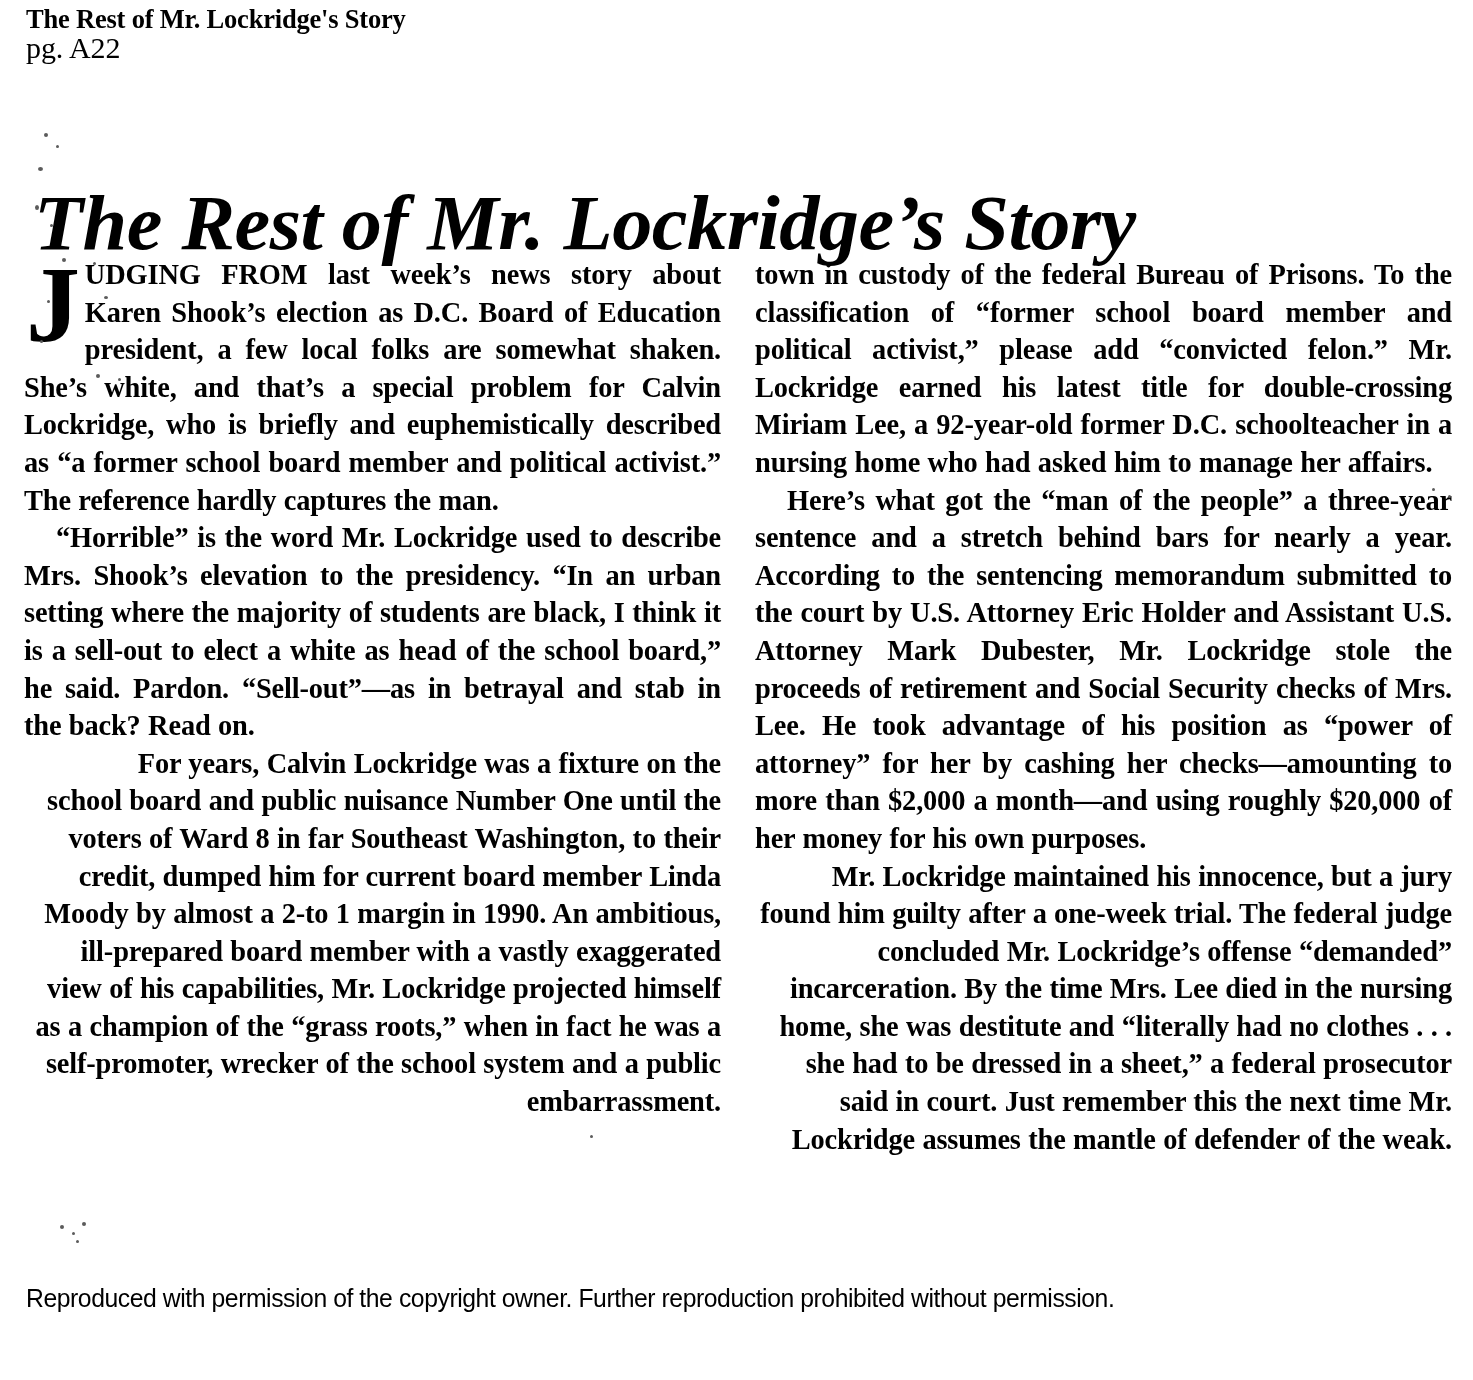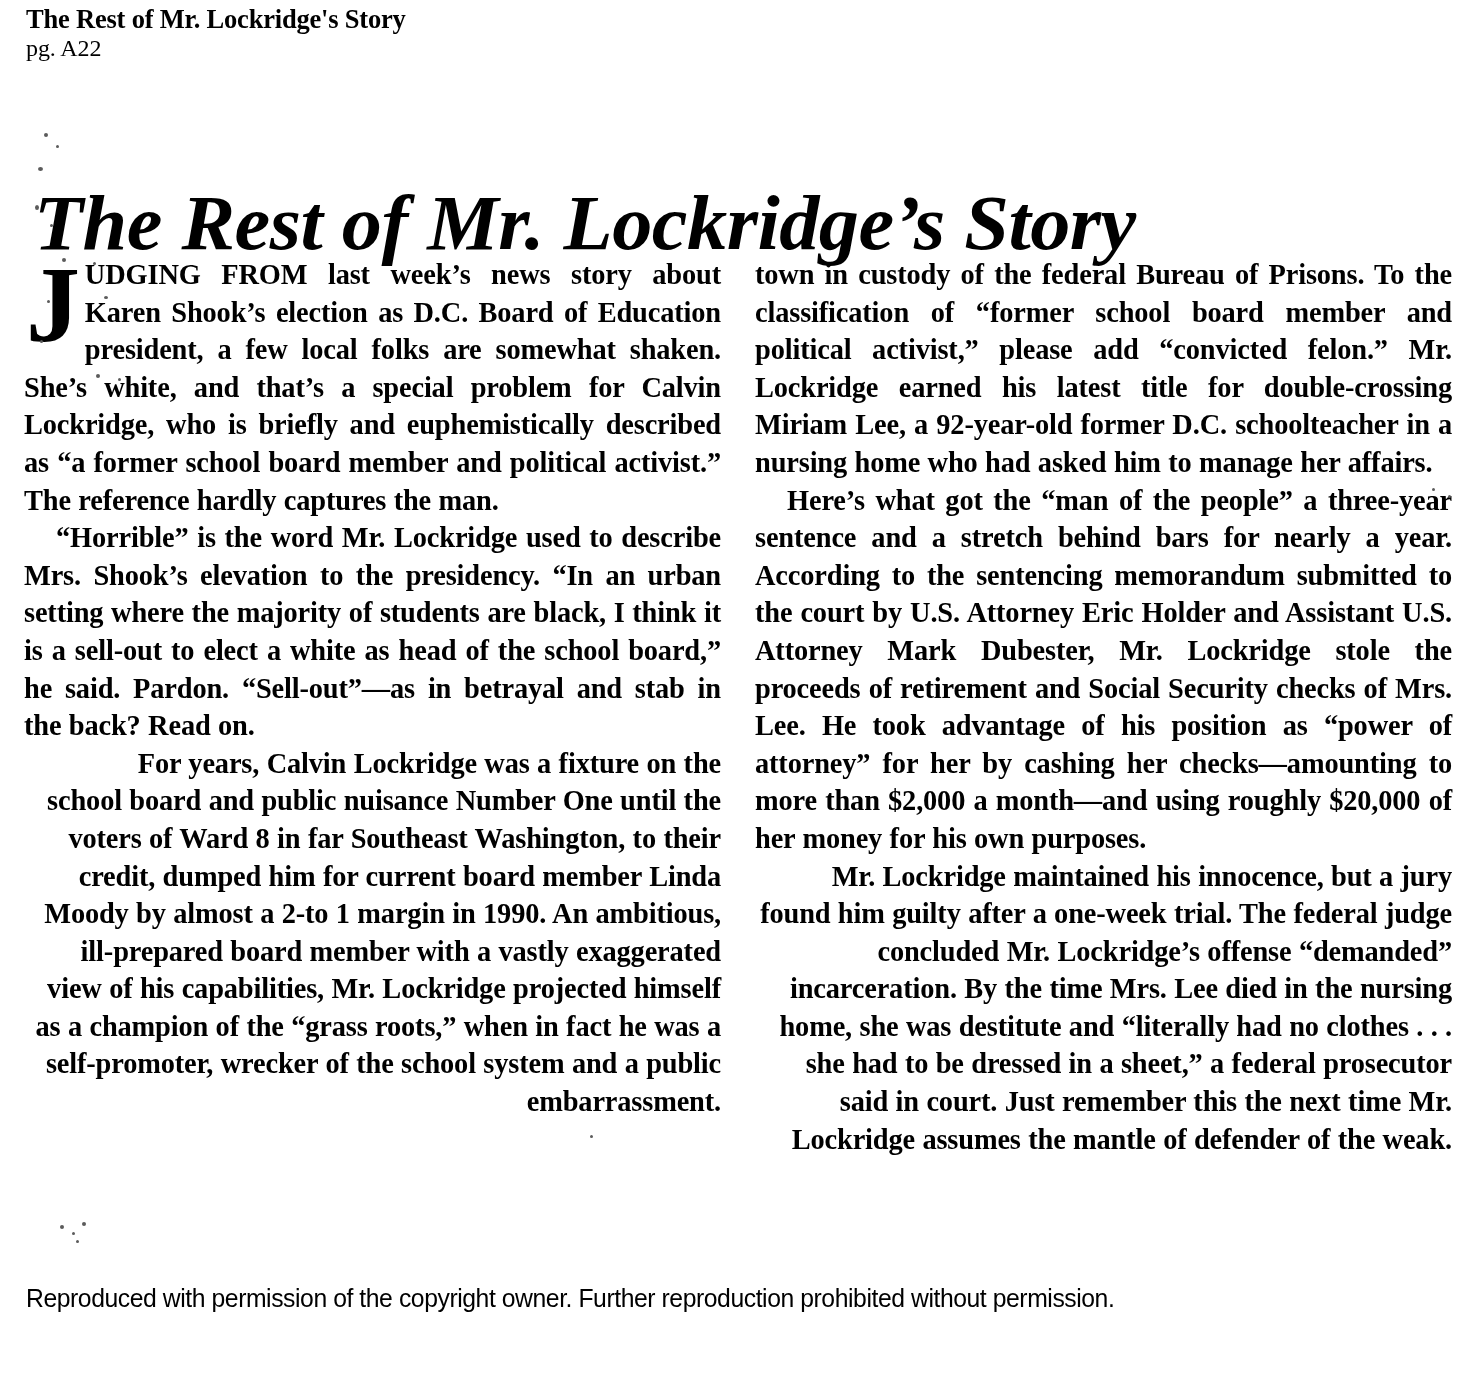--- a/index.html
+++ b/index.html
@@ -43,21 +43,21 @@
   .citation-source {
     font-size: 24px;
     line-height: 29px;
     white-space: nowrap;
     letter-spacing: -0.1px;
   }
   .citation-source .italic {
     font-style: italic;
   }
   .citation-page {
-    font-size: 24px;
+    font-size: 30px;
     line-height: 28px;
     letter-spacing: -0.1px;
   }
 
   
   .headline {
     position: absolute;
     left: 34px;
     top: 128px;
     width: 1415px;

